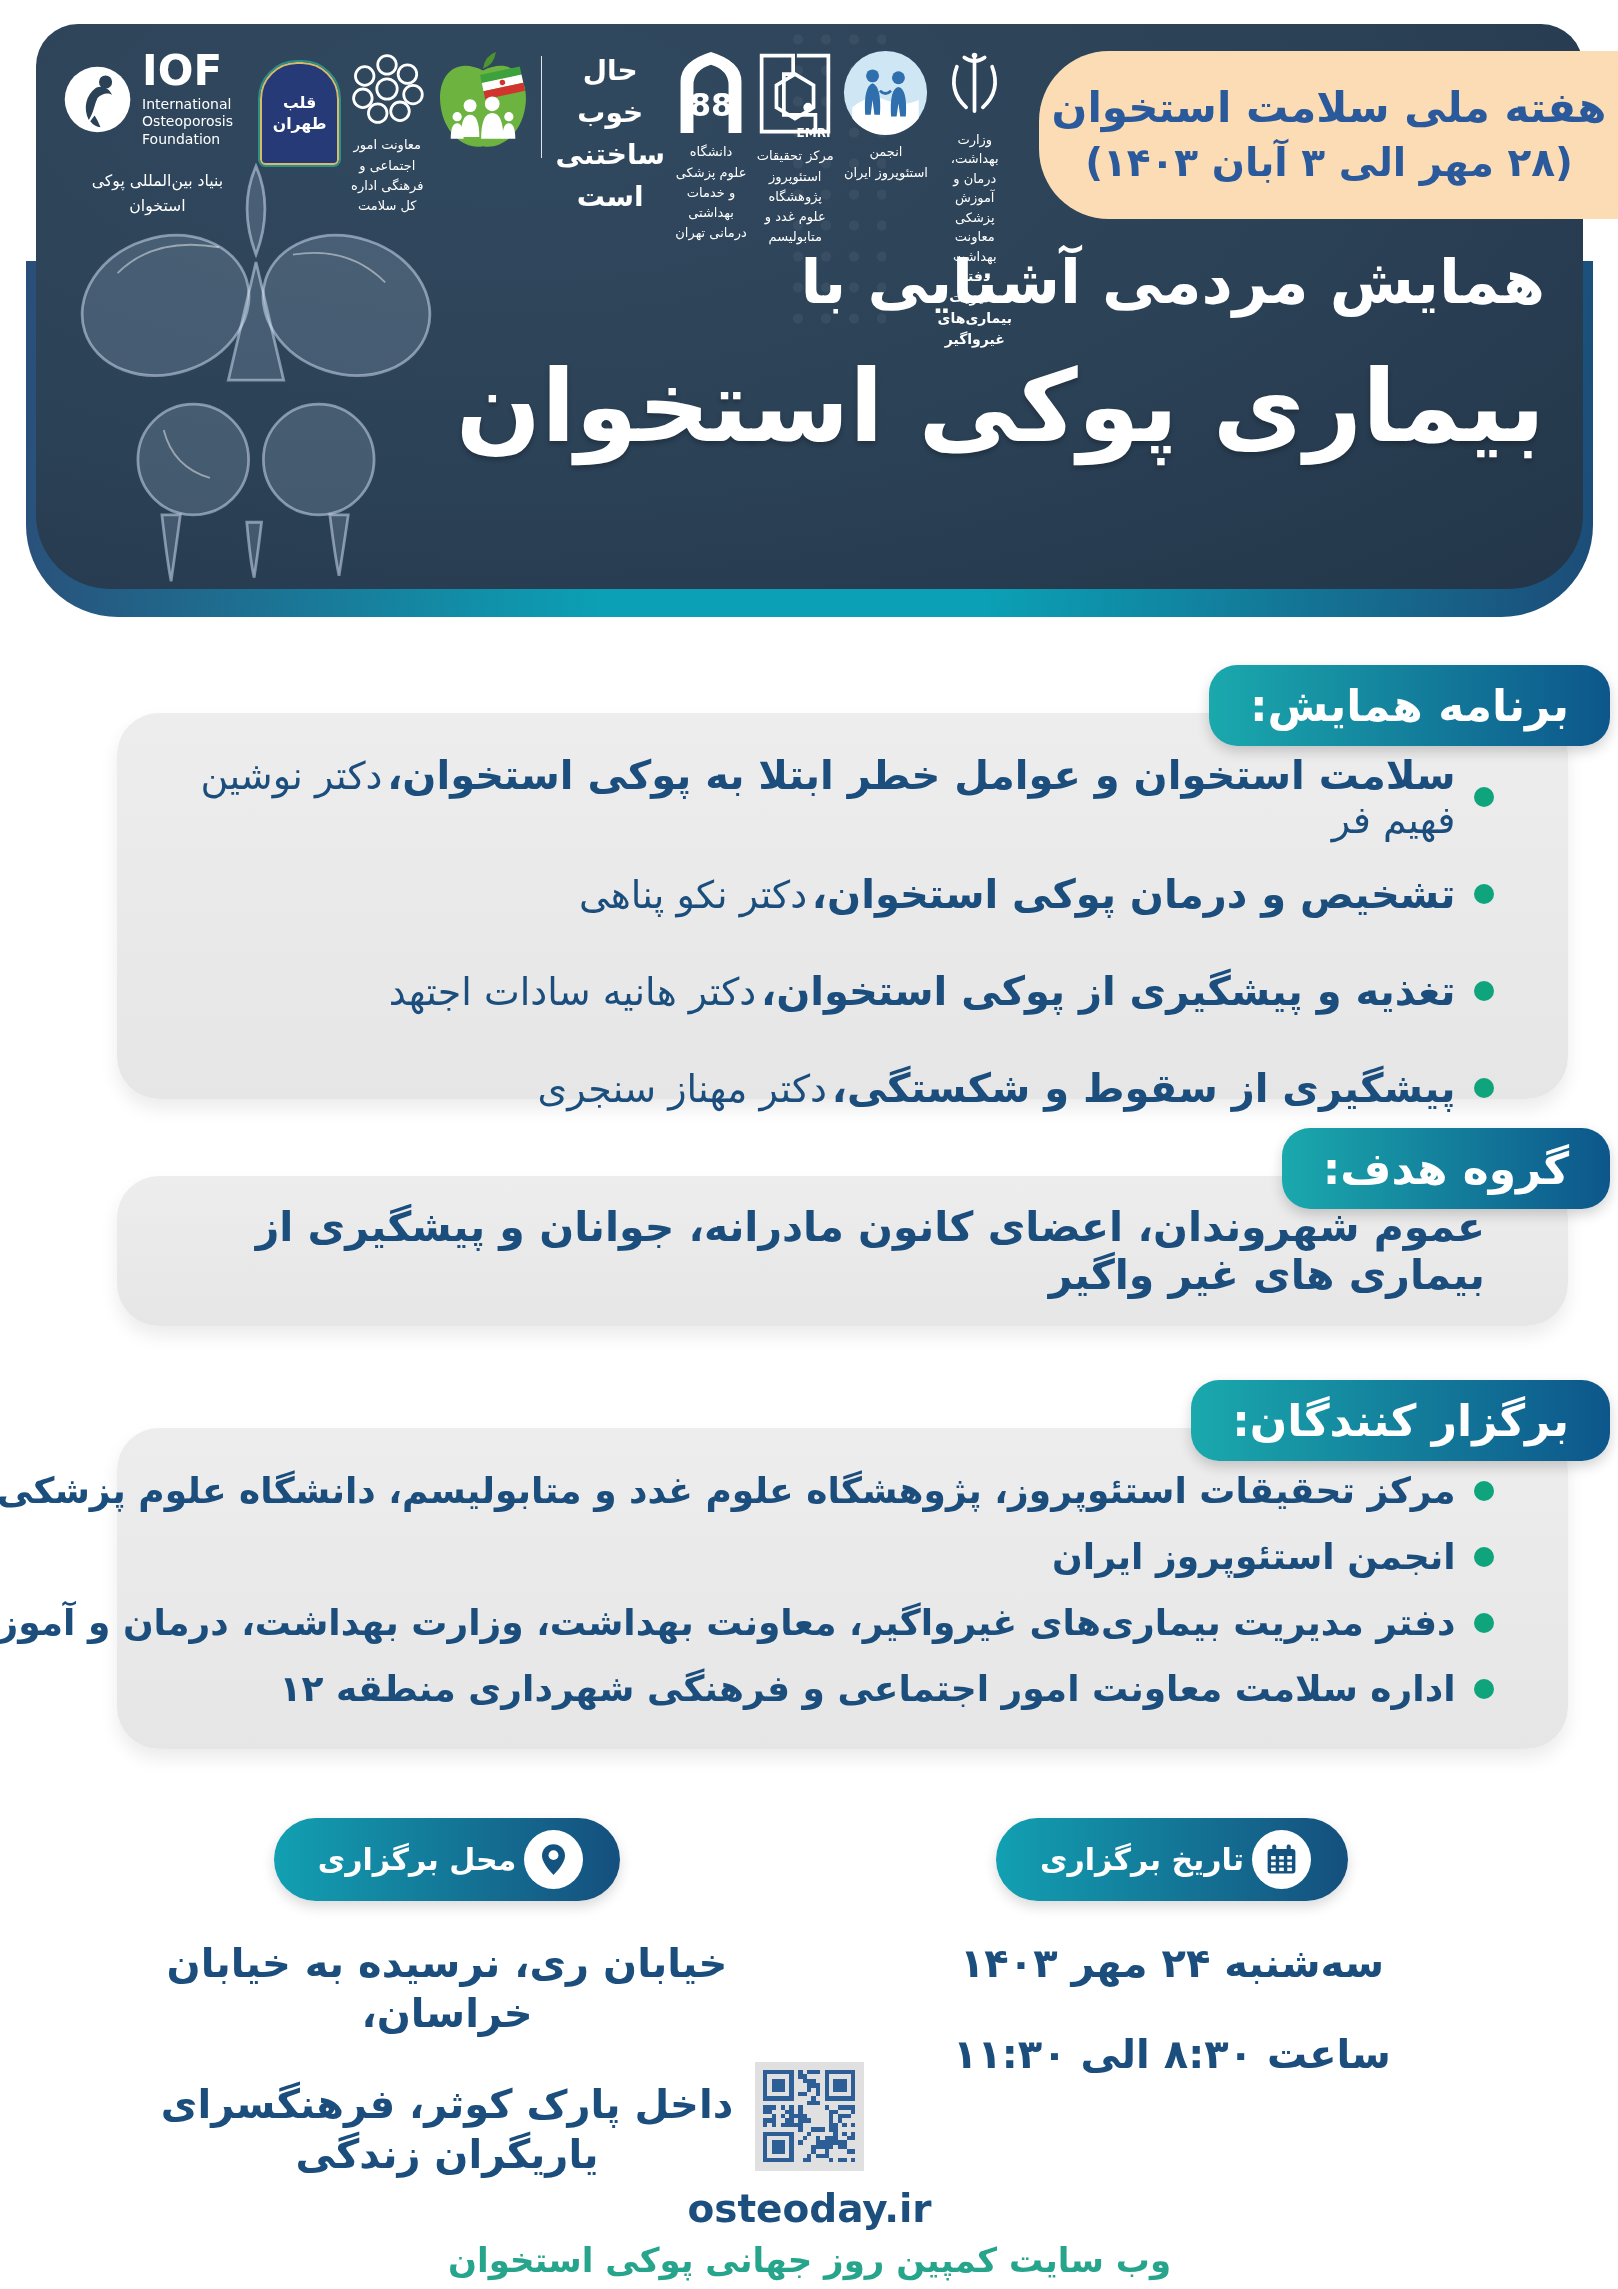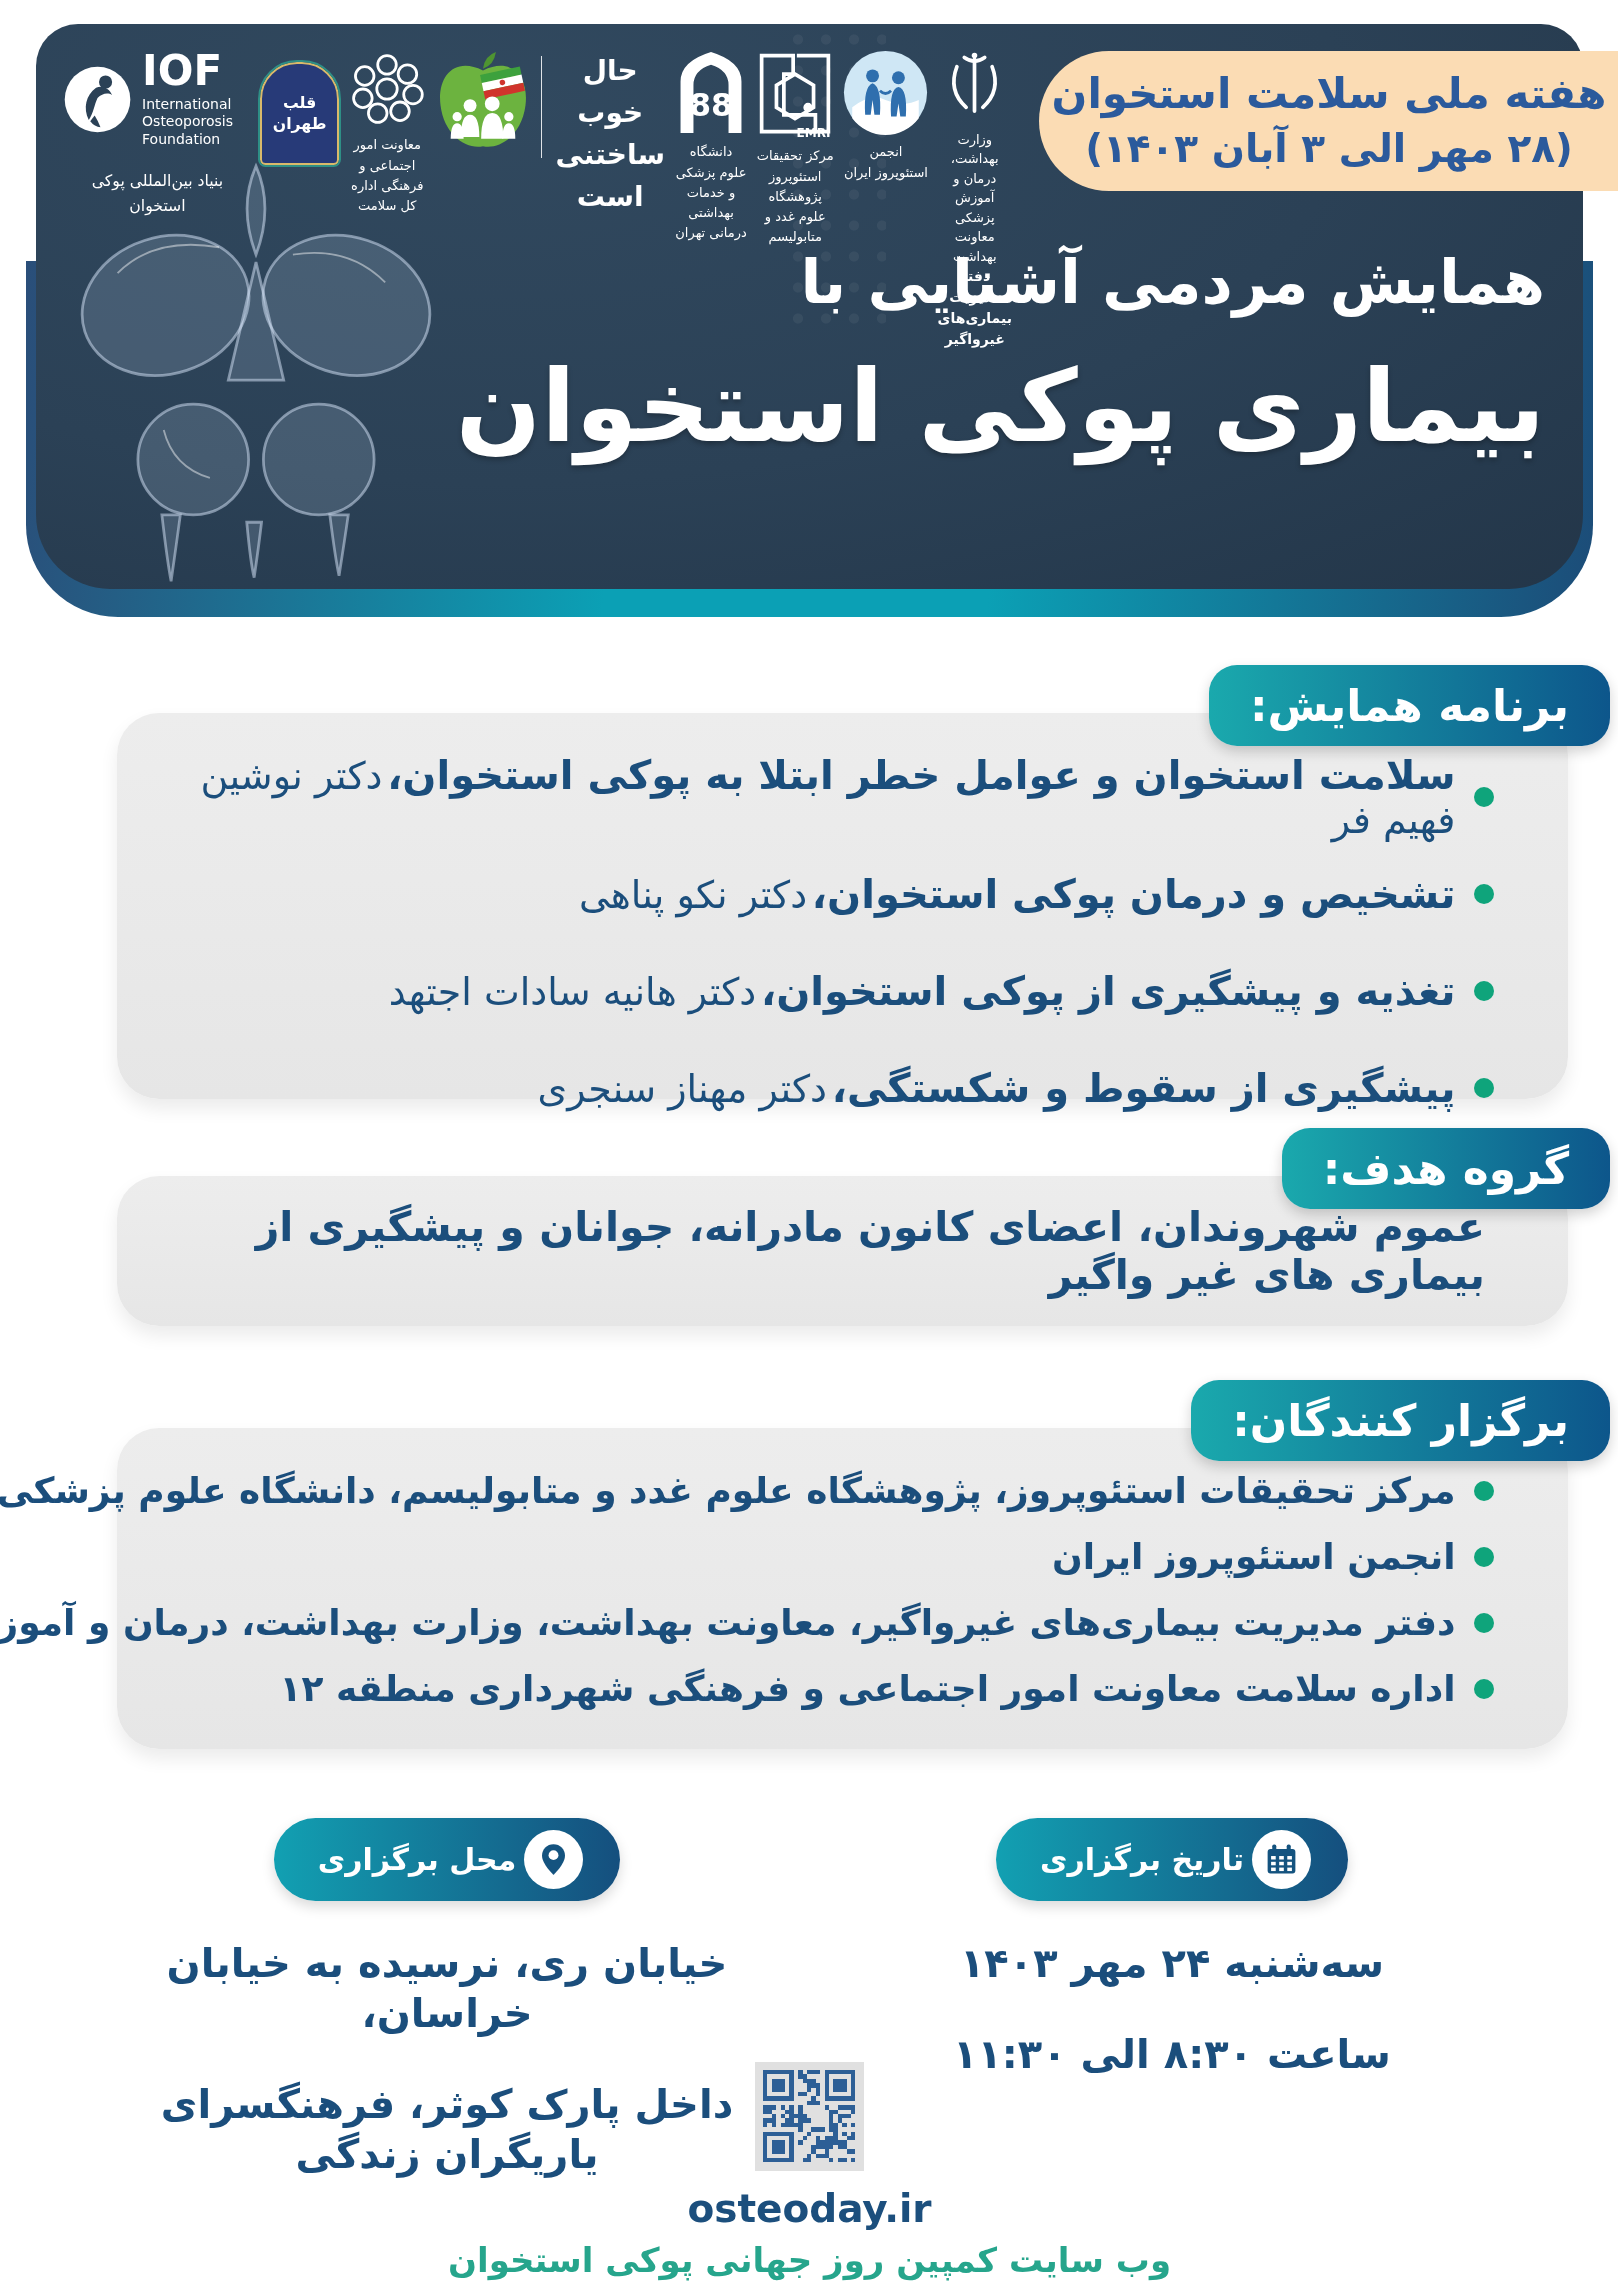--- a/index.html
+++ b/index.html
@@ -45,21 +45,21 @@
   .vline { width:2.8px; height:102px; background:rgba(255,255,255,.85); margin-top:5.5px; }
   .slogan-text { font-size:28px; font-weight:bold; line-height:1.5; text-align:center; color:#fff; }
   .ministry-caption { margin-top:5.5px; font-size:13px; line-height:1.5; }
   .ministry-caption .strong { font-weight:bold; font-size:14px; }
 
   
   .pelvis { position:absolute; left:16.6px; top:129px; }
 
   
   .badge {
-    position:absolute; top:51px; right:0; width:580px; height:140px; z-index:5;
+    position:absolute; top:51px; right:0; width:580px; height:168px; z-index:5;
     background:#fbdcb4; border-radius:70px 0 0 70px;
     display:flex; flex-direction:column; justify-content:center; align-items:center;
     color:#2b5a9c; font-weight:bold; direction:rtl;
   }
   .badge .b1 { font-size:42px; line-height:1.35; }
   .badge .b2 { font-size:39px; line-height:1.35; }
 
   
   .titles { position:absolute; right:38px; top:222px; direction:rtl; color:#fff; }
   .title-1 { font-size:61px; font-weight:bold; letter-spacing:0; }

